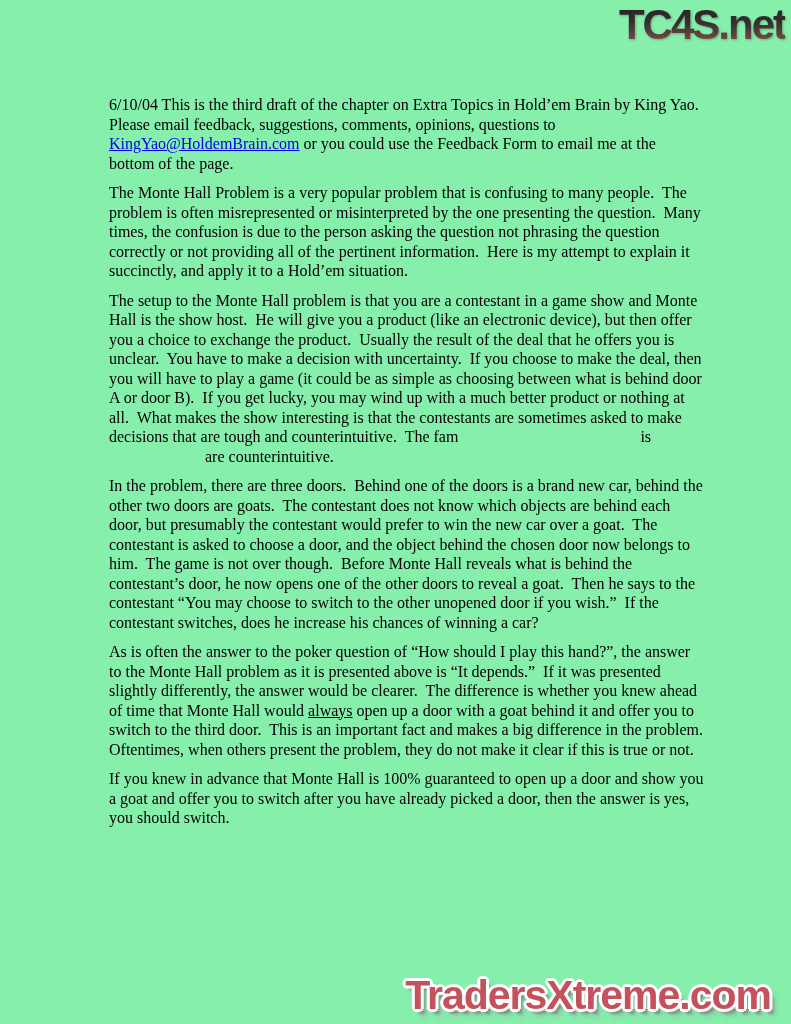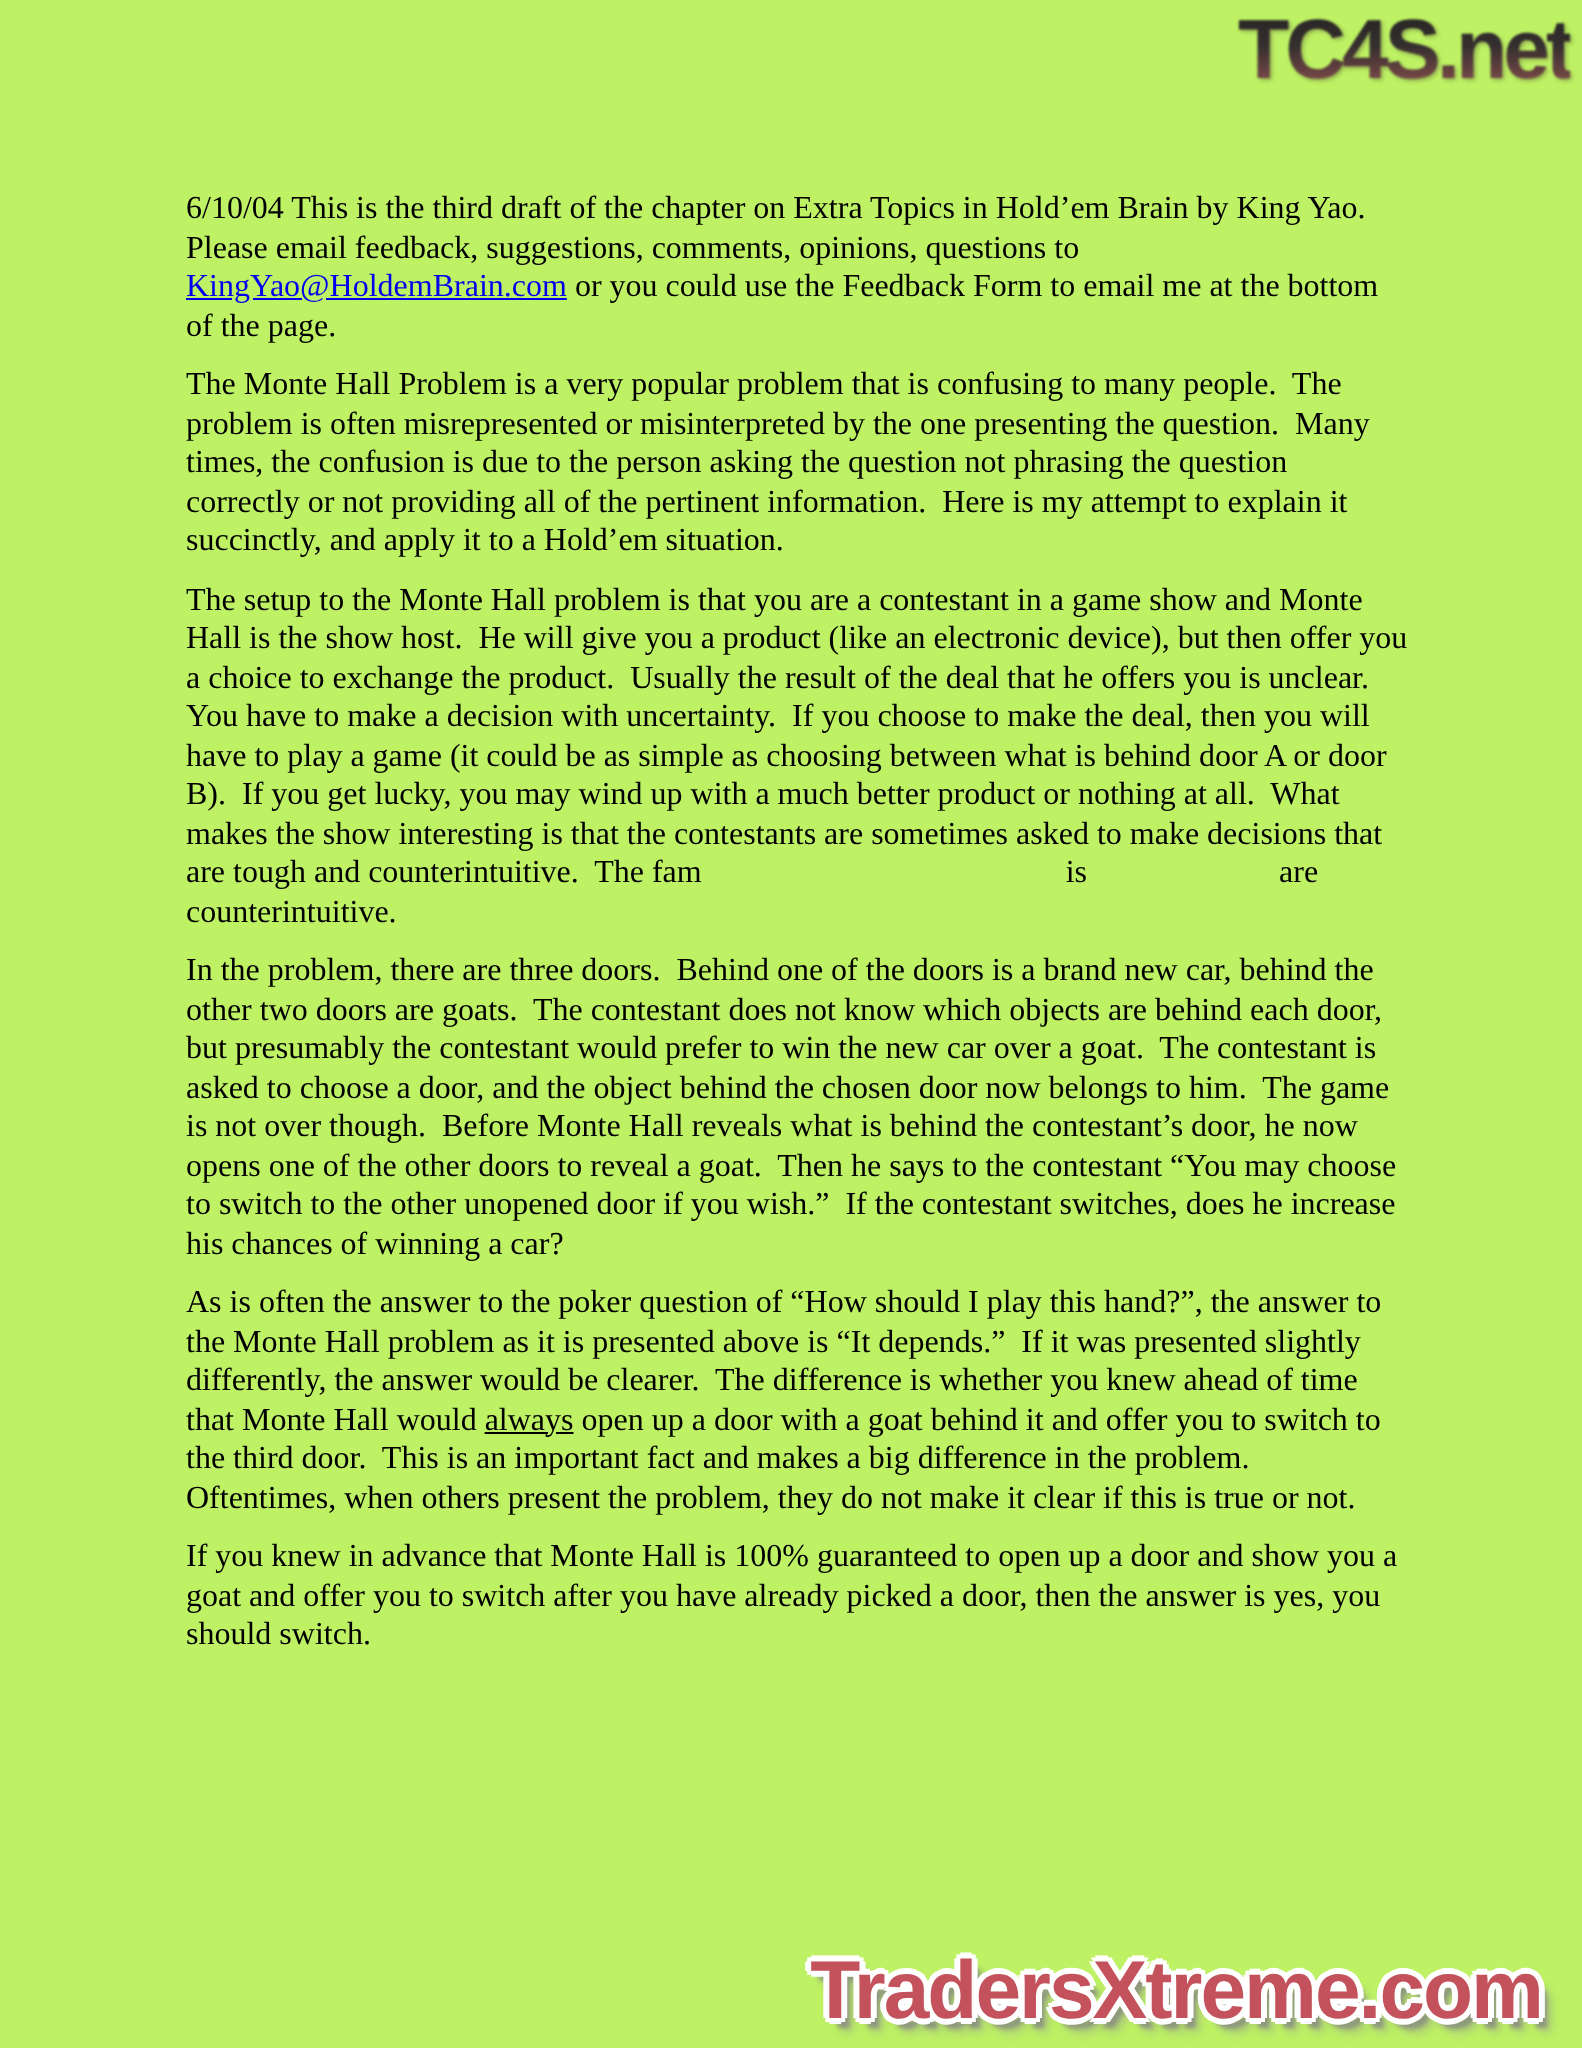--- a/index.html
+++ b/index.html
@@ -1,34 +1,34 @@
 <!DOCTYPE html>
 <html><head>
 <meta charset="utf-8">
 <style>
   * { box-sizing: border-box; }
   html, body { margin: 0; padding: 0; background: #ffffff; }
   .page {
     position: relative;
     width: 791px;
     height: 1024px;
-    background: #bef264;
+    background: #86efac;
     overflow: hidden;
     font-family: "Liberation Serif", serif;
     color: #000000;
   }
   .content {
     position: absolute;
     left: 93px;
     top: 95px;
     width: 611px;
     font-size: 16px;
     line-height: 19.5px;
   }
-  .para { margin: 0 0 10px 0; white-space: pre-wrap; }
+  .para { margin: 0 0 10px 16px; white-space: pre-wrap; }
   .bold { font-weight: bold; }
   .heading-line { font-weight: bold; margin: 0; white-space: pre-wrap; }
   a.email { color: #0000ee; text-decoration: underline; cursor: pointer; }
   .always-underline { text-decoration: underline; text-align: center; }
   .gap { display: inline-block; height: 1px; }
   .gap1 { width: 182px; }
   .gap2 { width: 96px; }
 
   
   .wm { position: absolute; line-height: 1; user-select: none; }

